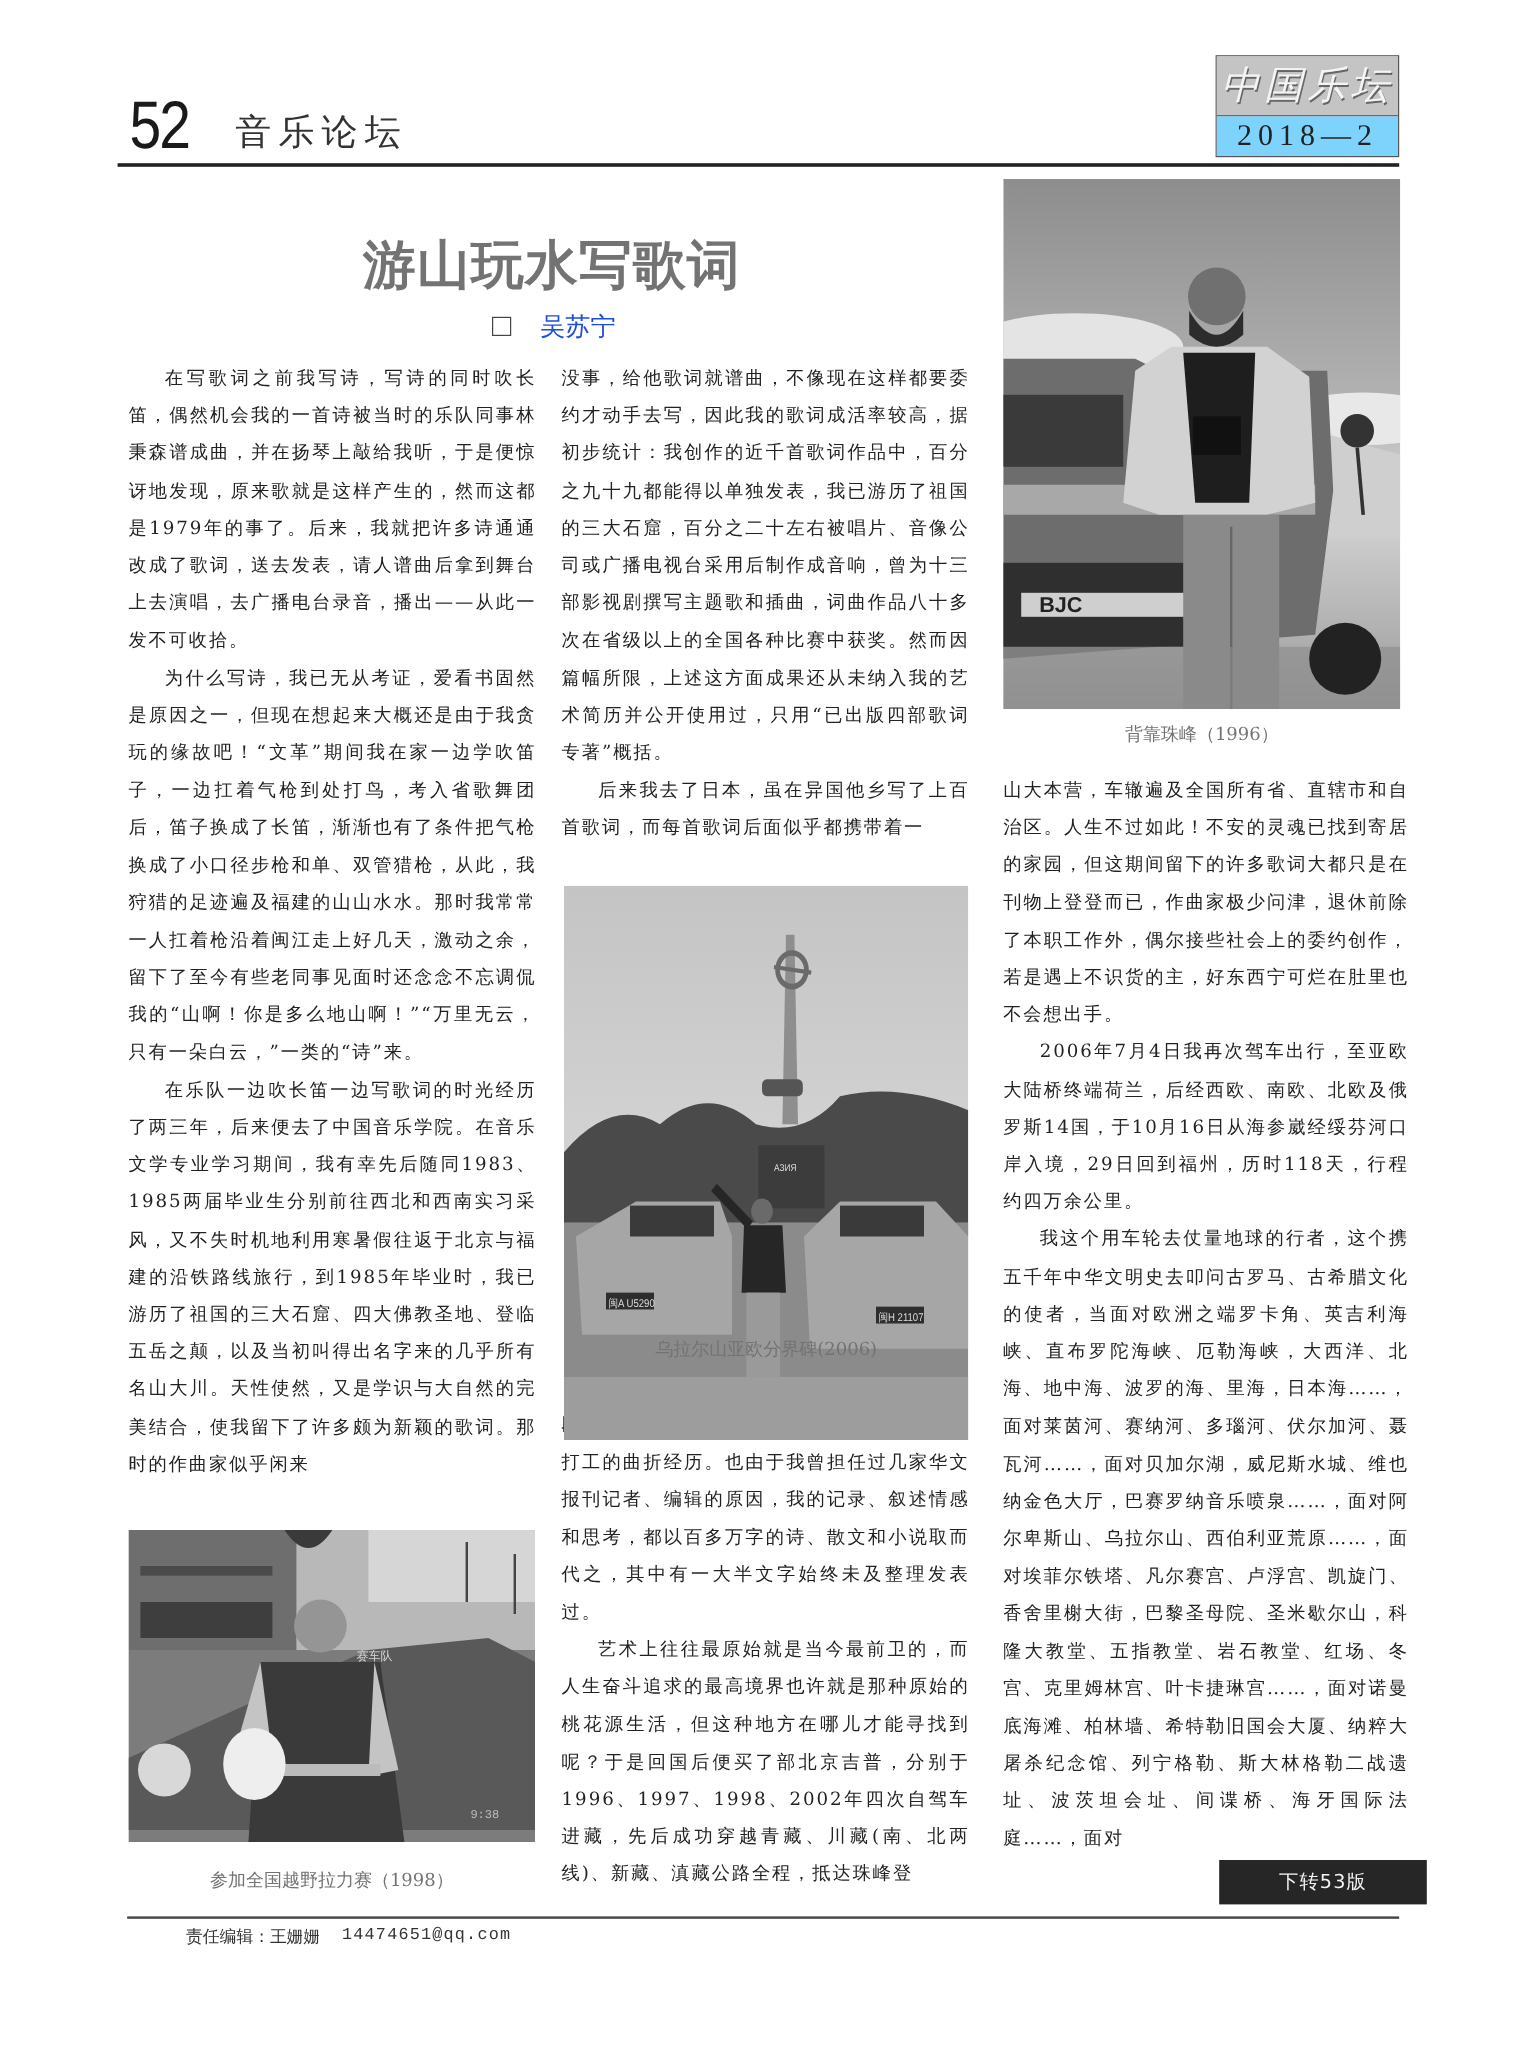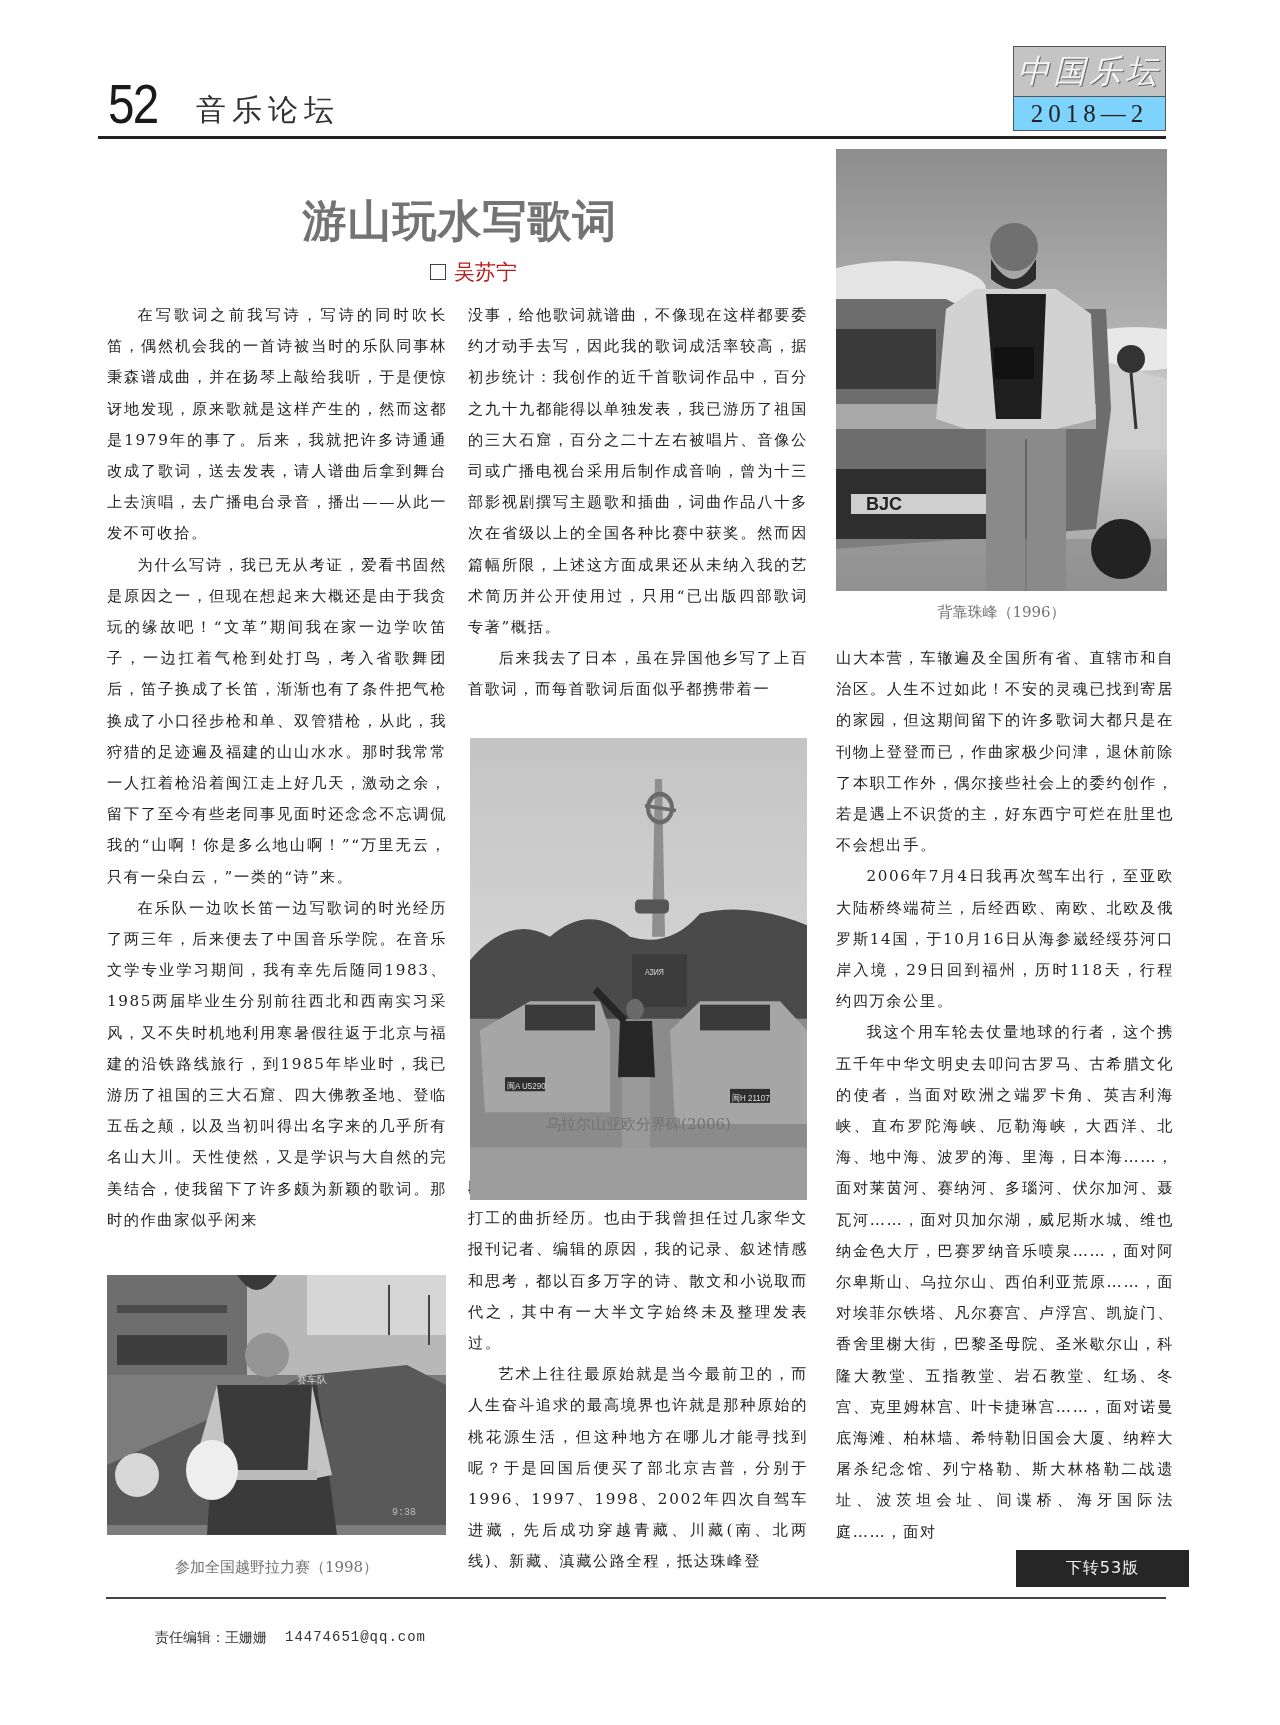--- a/index.html
+++ b/index.html
@@ -7,21 +7,21 @@
     body { position: relative; font-family: "DejaVu Serif", serif; color: #1a1a1a; }
 
     .header-pagenum { position: absolute; left: 108px; top: 76px; font-family: "Liberation Sans", sans-serif; font-size: 56px; font-weight: normal; line-height: 1; letter-spacing: -2px; transform: scaleX(0.85); transform-origin: left; color: #1a1a1a; }
     .header-section { position: absolute; left: 196px; top: 90px; font-family: "DejaVu Serif", serif; font-size: 30px; letter-spacing: 6px; color: #333; }
     .masthead { position: absolute; left: 1013px; top: 46px; width: 153px; height: 85px; border: 1px solid #555; }
     .masthead-logo { height: 50px; background: #c4c4c4; border-bottom: 1px solid #555; display: flex; align-items: center; justify-content: center; font-family: "DejaVu Serif", serif; font-size: 32px; font-style: italic; color: #f4f4f4; letter-spacing: 4px; text-shadow: 1px 1px 0 #666; }
     .masthead-issue { height: 33px; display: flex; align-items: center; justify-content: center; font-family: "Liberation Serif", serif; font-size: 25px; letter-spacing: 5px; color: #222; background: #7dd3fc; }
     .header-rule { position: absolute; left: 98px; top: 136px; width: 1068px; height: 3px; background: #222; }
 
     .title { position: absolute; left: 100px; top: 192px; width: 720px; text-align: center; font-family: "DejaVu Serif", serif; font-size: 44px; font-weight: bold; color: #737373; letter-spacing: 1px; }
-    .author { position: absolute; left: 410px; top: 258px; font-family: "DejaVu Sans", sans-serif; font-size: 21px; color: #b91c1c; display: flex; align-items: center; gap: 8px; margin-left: 20px; }
+    .author { position: absolute; left: 410px; top: 258px; font-family: "DejaVu Sans", sans-serif; font-size: 21px; color: #1d4ed8; display: flex; align-items: center; gap: 24px; }
     .author-box { width: 16px; height: 16px; border: 1.5px solid #444; display: inline-block; }
 
     .col { position: absolute; font-family: "DejaVu Serif", serif; font-size: 15.2px; line-height: 31.2px; color: #222; text-align: justify; letter-spacing: 1.6px; }
     .col p { text-indent: 2em; }
     .col p.cont { text-indent: 0; }
     .col1 { left: 107px; top: 300px; width: 340px; }
     .col2-top { left: 468px; top: 300px; width: 340px; }
     .col2-bot { left: 468px; top: 1172px; width: 340px; }
     .col3 { left: 836px; top: 643px; width: 338px; }
 
@@ -32,21 +32,21 @@
     .photo-rally { left: 107px; top: 1275px; width: 339px; height: 260px; }
 
     .caption { position: absolute; font-family: "DejaVu Serif", serif; font-size: 15px; color: #737373; text-align: center; }
     .cap-everest { left: 836px; top: 603px; width: 331px; }
     .cap-ural { left: 470px; top: 1115px; width: 337px; }
     .cap-rally { left: 107px; top: 1558px; width: 339px; }
 
     .continue-box { position: absolute; left: 1016px; top: 1550px; width: 173px; height: 37px; background: #262626; color: #f2f2f2; font-family: "DejaVu Sans", sans-serif; font-size: 16px; display: flex; align-items: center; justify-content: center; letter-spacing: 1px; }
 
     .footer-rule { position: absolute; left: 106px; top: 1597px; width: 1060px; height: 2px; background: #444; }
-    .footer { position: absolute; left: 155px; top: 1605px; font-family: "DejaVu Serif", serif; font-size: 14px; color: #333; display: flex; gap: 18px; margin-top: 24px; }
+    .footer { position: absolute; left: 155px; top: 1605px; font-family: "DejaVu Serif", serif; font-size: 14px; color: #333; display: flex; gap: 18px; }
     .footer-email { font-family: "Liberation Mono", monospace; font-size: 14px; letter-spacing: 1px; }
   </style>
 </head>
 <body>
 
 <div class="header-pagenum">52</div>
 <div class="header-section">音乐论坛</div>
 <div class="masthead">
   <div class="masthead-logo">中国乐坛</div>
   <div class="masthead-issue">2018—2</div>

